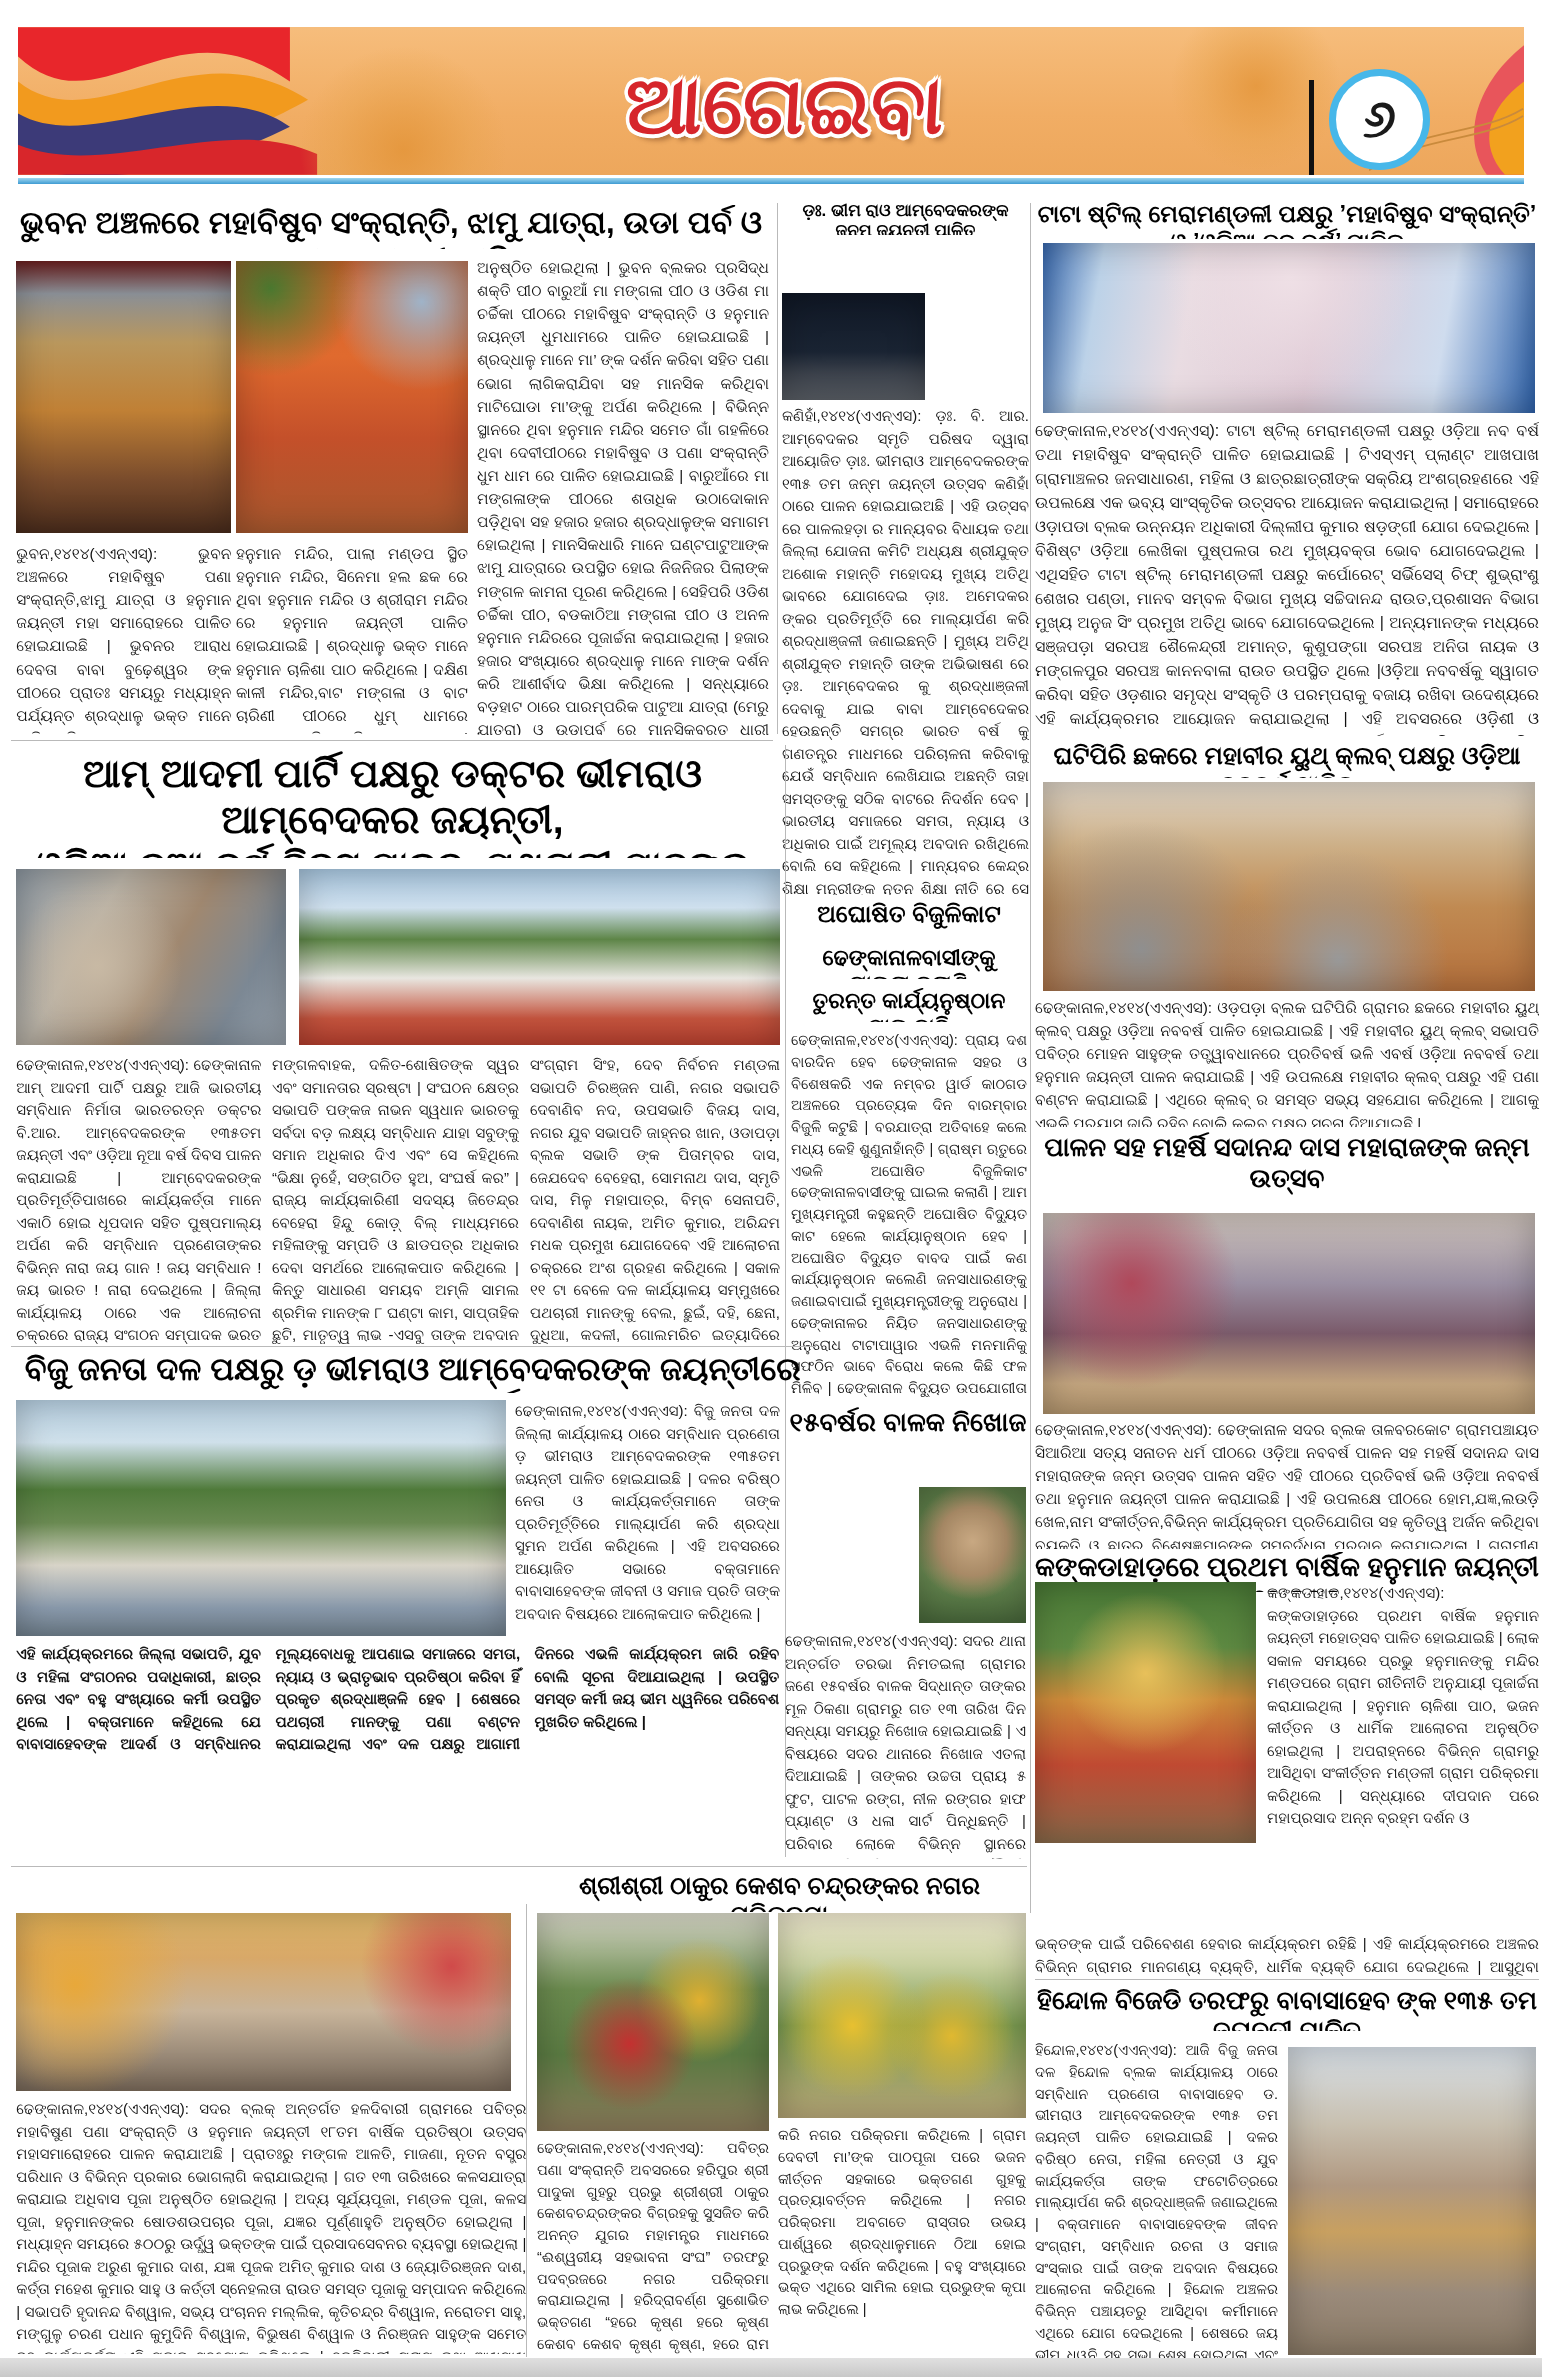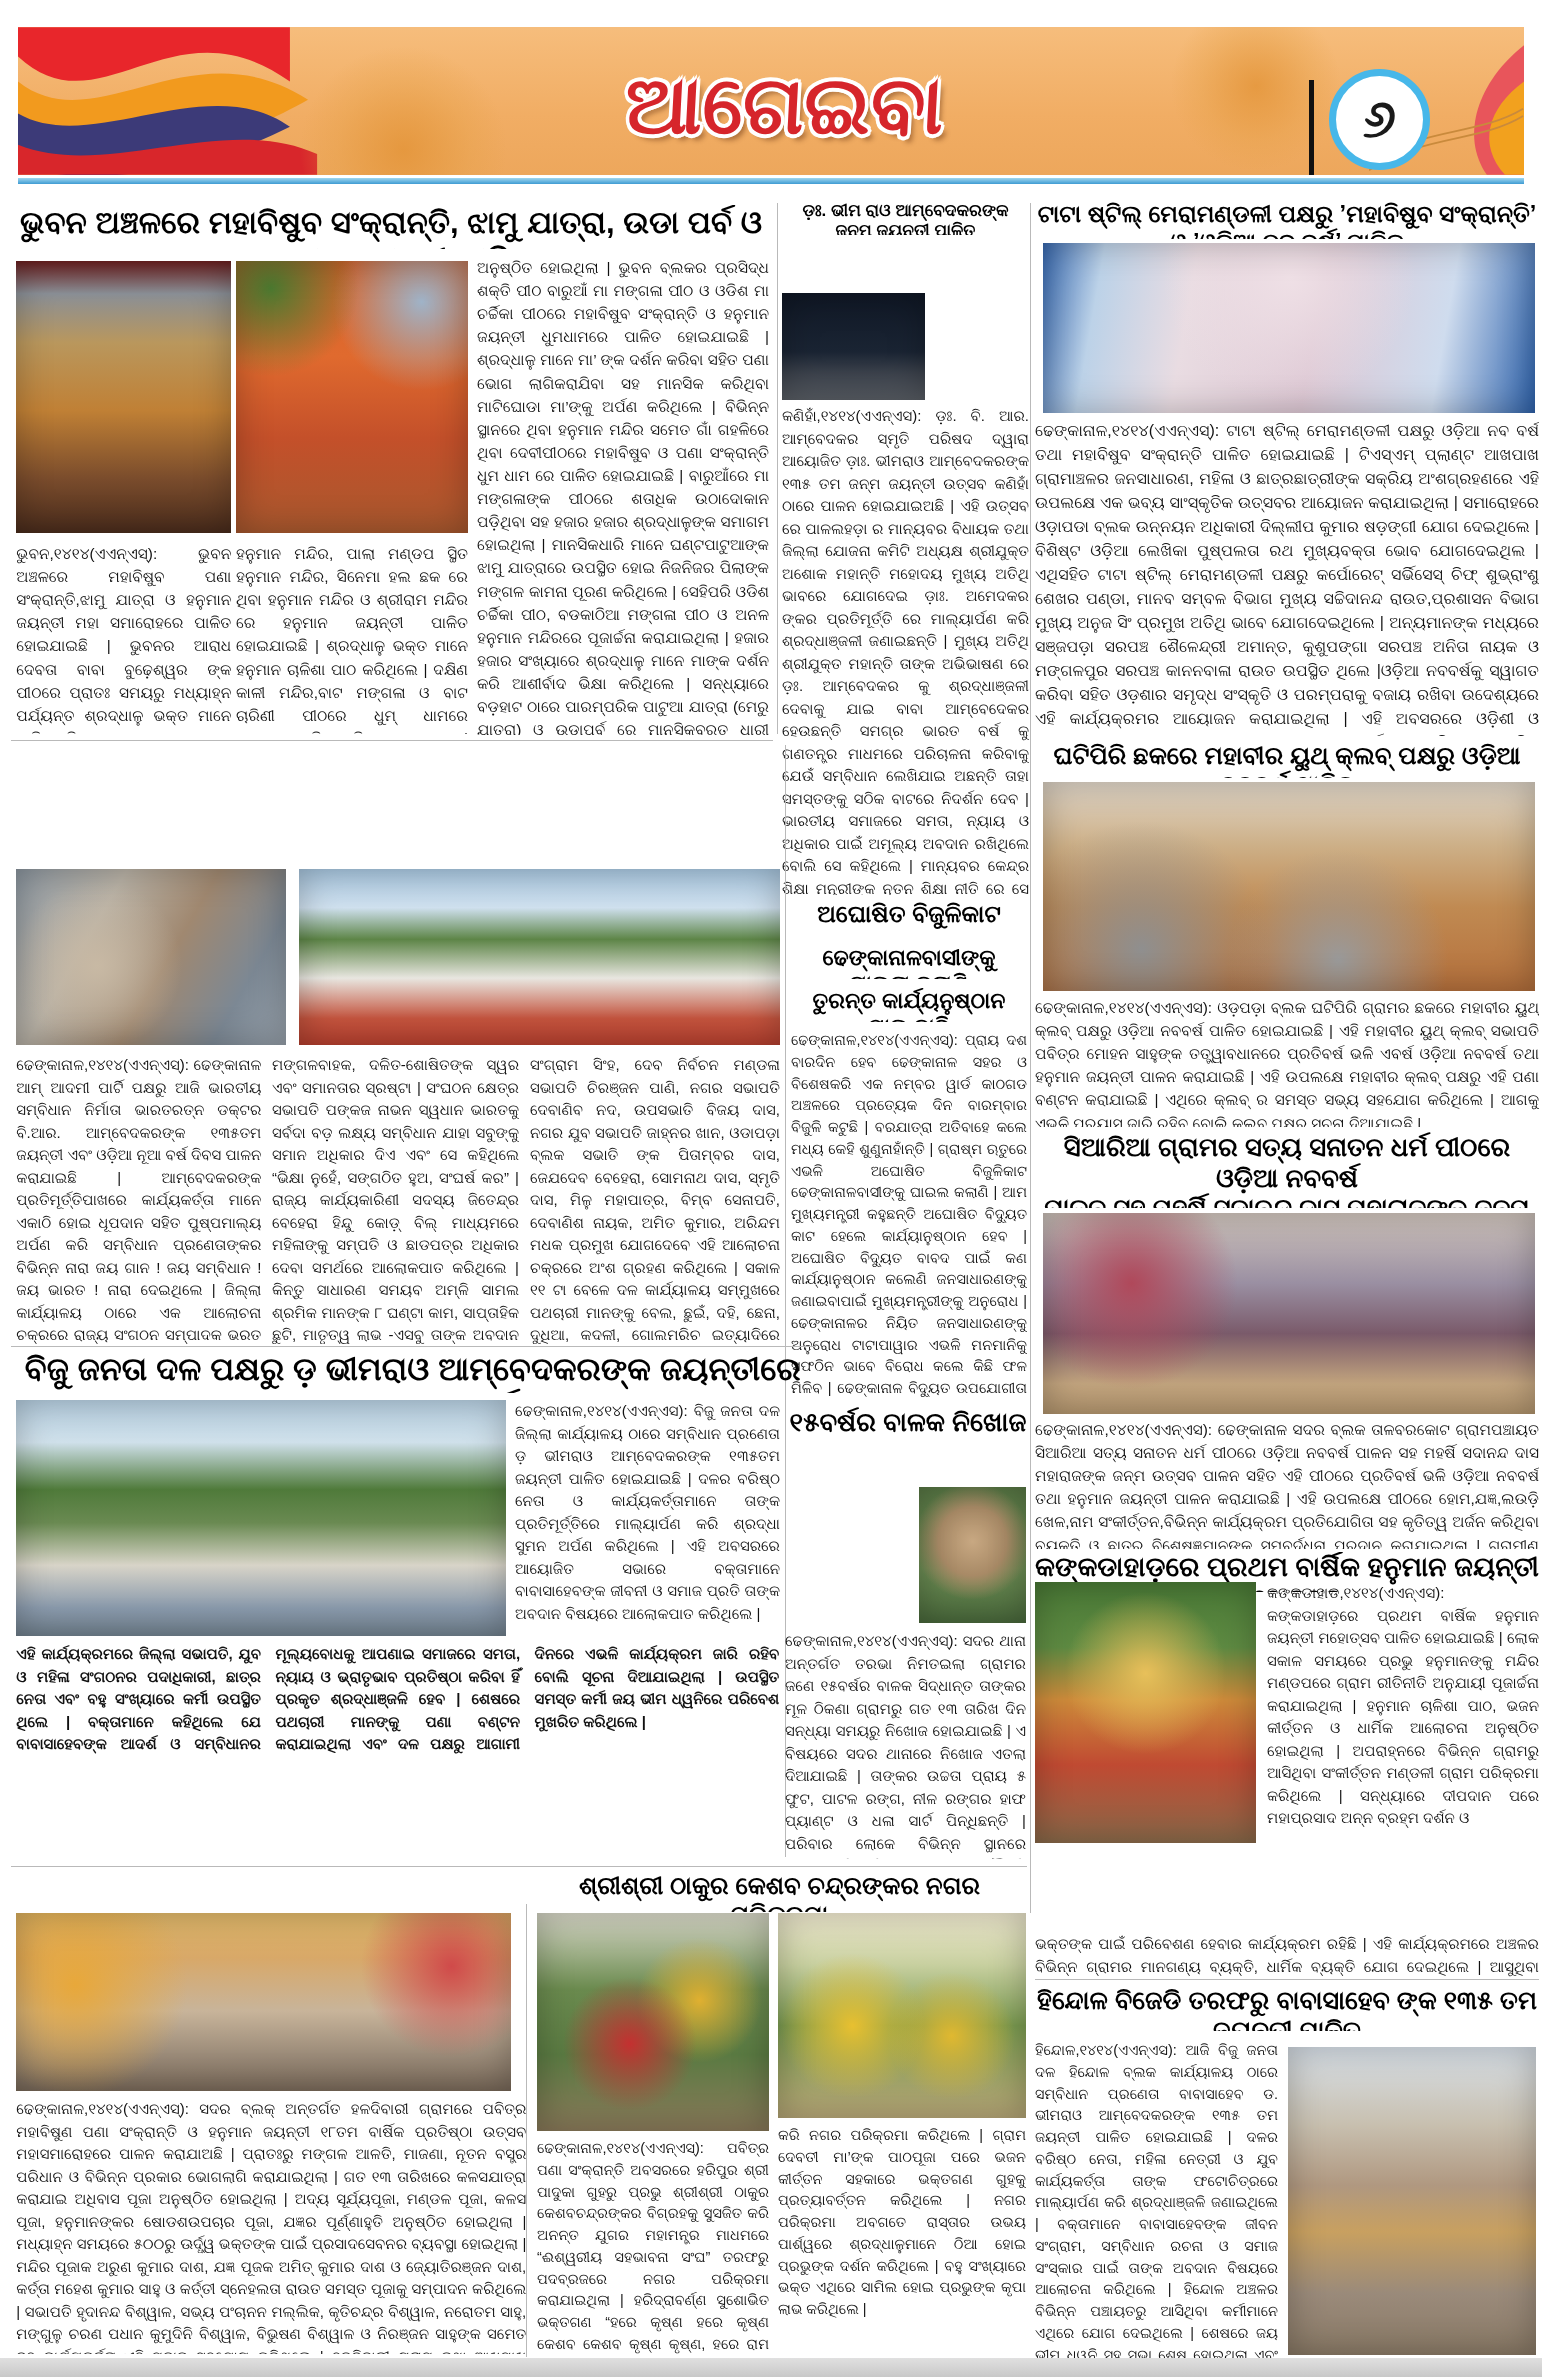--- a/index.html
+++ b/index.html
@@ -80,20 +80,24 @@
   <div class="abs rule-v" style="left:1030px;top:203px;height:1710px;"></div>
 
   <div class="abs hl" style="left:1035px;top:201px;width:504px;height:38px;font-size:23.6px;">ଟାଟା ଷ୍ଟିଲ୍ ମେରାମଣ୍ଡଳୀ ପକ୍ଷରୁ ’ମହାବିଷୁବ ସଂକ୍ରାନ୍ତି’ ଓ ’ଓଡ଼ିଆ ନବ ବର୍ଷ’ ପାଳିତ</div>
   <div class="abs ph" style="left:1043px;top:243px;width:492px;height:170px;background:
       radial-gradient(circle at 50% 20%,#efe0e6 0%,rgba(239,224,230,0) 45%),
       linear-gradient(100deg,#3a6cb4 0%,#bcd2e8 12%,#e9dce2 30%,#ddc8d4 55%,#cfdcee 80%,#2f64ae 100%),
       linear-gradient(180deg,#e8dfe6 60%,#c24a58 88%,#e8c9d4 100%);"></div>
   <div class="abs body-txt" style="left:1035px;top:419px;width:504px;height:317px;font-size:16px;">ଢେଙ୍କାନାଳ,୧୪୧୪(ଏଏନ୍ଏସ୍): ଟାଟା ଷ୍ଟିଲ୍ ମେରାମଣ୍ଡଳୀ ପକ୍ଷରୁ ଓଡ଼ିଆ ନବ ବର୍ଷ ତଥା ମହାବିଷୁବ ସଂକ୍ରାନ୍ତି ପାଳିତ ହୋଇଯାଇଛି | ଟିଏସ୍ଏମ୍ ପ୍ଲାଣ୍ଟ ଆଖପାଖ ଗ୍ରାମାଞ୍ଚଳର ଜନସାଧାରଣ, ମହିଳା ଓ ଛାତ୍ରଛାତ୍ରୀଙ୍କ ସକ୍ରିୟ ଅଂଶଗ୍ରହଣରେ ଏହି ଉପଲକ୍ଷେ ଏକ ଭବ୍ୟ ସାଂସ୍କୃତିକ ଉତ୍ସବର ଆୟୋଜନ କରାଯାଇଥିଲା | ସମାରୋହରେ ଓଡ଼ାପଡା ବ୍ଲକ ଉନ୍ନୟନ ଅଧିକାରୀ ଦିଲ୍ଲୀପ କୁମାର ଷଡ଼ଙ୍ଗୀ ଯୋଗ ଦେଇଥିଲେ | ବିଶିଷ୍ଟ ଓଡ଼ିଆ ଲେଖିକା ପୁଷ୍ପଲତା ରଥ ମୁଖ୍ୟବକ୍ତା ଭୋବ ଯୋଗଦେଇଥିଲ | ଏଥିସହିତ ଟାଟା ଷ୍ଟିଲ୍ ମେରାମଣ୍ଡଳୀ ପକ୍ଷରୁ କର୍ପୋରେଟ୍ ସର୍ଭିସେସ୍ ଚିଫ୍ ଶୁଭ୍ରାଂଶୁ ଶେଖର ପଣ୍ଡା, ମାନବ ସମ୍ବଳ ବିଭାଗ ମୁଖ୍ୟ ସଚ୍ଚିଦାନନ୍ଦ ରାଉତ,ପ୍ରଶାସନ ବିଭାଗ ମୁଖ୍ୟ ଅନୁଜ ସିଂ ପ୍ରମୁଖ ଅତିଥି ଭାବେ ଯୋଗଦେଇଥିଲେ | ଅନ୍ୟମାନଙ୍କ ମଧ୍ୟରେ ସଞ୍ଜପଡ଼ା ସରପଞ୍ଚ ଶୈଳେନ୍ଦ୍ରୀ ଅମାନ୍ତ, କୁଶୁପଙ୍ଗା ସରପଞ୍ଚ ଅନିତା ନାୟକ ଓ ମଙ୍ଗଳପୁର ସରପଞ୍ଚ କାନନବାଳା ରାଉତ ଉପସ୍ଥିତ ଥିଲେ |ଓଡ଼ିଆ ନବବର୍ଷକୁ ସ୍ୱାଗତ କରିବା ସହିତ ଓଡ଼ଶାର ସମୃଦ୍ଧ ସଂସ୍କୃତି ଓ ପରମ୍ପରାକୁ ବଜାୟ ରଖିବା ଉଦେଶ୍ୟରେ ଏହି କାର୍ଯ୍ୟକ୍ରମର ଆୟୋଜନ କରାଯାଇଥିଲା | ଏହି ଅବସରରେ ଓଡ଼ିଶୀ ଓ ସମ୍ବଲପୁରୀ ନୃତ୍ୟ, ଲୋକ ସଙ୍ଗୀତ ଏବଂ ସଂକୀର୍ତ୍ତନ ଆଦି ପାରମ୍ପରିକ କାର୍ଯ୍ୟକ୍ରମ ଆୟୋଜନ କରାଯାଇଥିଲା | ଏହାସହ ସ୍ଥାନୀୟ ଛାତ୍ରଛାତ୍ରୀ ଏବଂ ଗୋଷ୍ଠୀ ସଦସ୍ୟଙ୍କ ମଧ୍ୟରେ ଝୋଟି, ପିଠା ପ୍ରସ୍ତୁତି, ଚିତ୍ରାଙ୍କନ ଏବଂ ପ୍ରବନ୍ଧ ଲିଖନ ଭଳି ବିଭିନ୍ନ ପ୍ରତିଯୋଗିତା ଅନୁଷ୍ଠିତ ହୋଇଥିଲା | କୃତୀ ପ୍ରତିଯୋଗୀମାନଙ୍କୁ ଅତିଥିମାନଙ୍କ ଦ୍ୱାରା ପୁରସ୍କୃତ କରାଯାଇଥିଲା | ଏହି ଅବସରରେ ୩୦୦ ରୁ ଅଧିକ ଲୋକ ଉପସ୍ଥିତ ଥିଲେ | ଟାଟା ଷ୍ଟିଲ୍ ଫାଉଣ୍ଡେସନର ମେରାମଣ୍ଡଳୀର ଟିମ୍ ଉପସ୍ଥିତ ରଖି କାର୍ଯ୍ୟକ୍ରମକୁ ସୁଚାରୁ ରୂପେ ଆୟୋଜନ କରିଥିଲେ |</div>
 
   <div class="abs rule-h" style="left:11px;top:740px;width:762px;"></div>
+  <div class="abs hl" style="left:14.5px;top:751px;width:756px;height:107px;font-size:39px;">
+    <div>ଆମ୍ ଆଦମୀ ପାର୍ଟି ପକ୍ଷରୁ ଡକ୍ଟର ଭୀମରାଓ ଆମ୍ବେଦକର ଜୟନ୍ତୀ,</div>
+    <div>ଓଡ଼ିଆ ନୂଆ ବର୍ଷ ଦିବସ ପାଳନ, ପଥଚାରୀ ମାନଙ୍କୁ ପଣା ବଣ୍ଟନ</div>
+  </div>
   <div class="abs ph" style="left:16.3px;top:869px;width:270px;height:176px;background:
       radial-gradient(circle at 30% 55%,#c8b9a4 0%,rgba(200,185,164,0) 40%),
       linear-gradient(120deg,#8f9aa4 0%,#b9b2a6 30%,#a08870 55%,#7c8894 80%,#9aa4ae 100%);"></div>
   <div class="abs ph" style="left:299px;top:869px;width:481px;height:176px;background:
       linear-gradient(180deg,#aac9e2 0%,#cfe0ee 22%,#5d8547 40%,#e8e6e0 62%,#c4543e 85%,#b8402f 100%);"></div>
   <div class="abs body-txt" style="left:16.3px;top:1054px;width:245px;height:290px;font-size:15px;">ଢେଙ୍କାନାଳ,୧୪୧୪(ଏଏନ୍ଏସ୍): ଢେଙ୍କାନାଳ ଆମ୍ ଆଦମୀ ପାର୍ଟି ପକ୍ଷରୁ ଆଜି ଭାରତୀୟ ସମ୍ବିଧାନ ନିର୍ମାତା ଭାରତରତ୍ନ ଡକ୍ଟର ବି.ଆର. ଆମ୍ବେଦକରଙ୍କ ୧୩୫ତମ ଜୟନ୍ତୀ ଏବଂ ଓଡ଼ିଆ ନୂଆ ବର୍ଷ ଦିବସ ପାଳନ କରାଯାଇଛି | ଆମ୍ବେଦକରଙ୍କ ପ୍ରତିମୂର୍ତ୍ତିପାଖରେ କାର୍ଯ୍ୟକର୍ତ୍ତା ମାନେ ଏକାଠି ହୋଇ ଧୂପଦାନ ସହିତ ପୁଷ୍ପମାଲ୍ୟ ଅର୍ପଣ କରି ସମ୍ବିଧାନ ପ୍ରଣେତାଙ୍କର ବିଭିନ୍ନ ନାରା ଜୟ ଗାନ ! ଜୟ ସମ୍ବିଧାନ ! ଜୟ ଭାରତ ! ନାରା ଦେଇଥିଲେ | ଜିଲ୍ଲା କାର୍ଯ୍ୟାଳୟ ଠାରେ ଏକ ଆଲୋଚନା ଚକ୍ରରେ ରାଜ୍ୟ ସଂଗଠନ ସମ୍ପାଦକ ଭରତ କୁମାର ଦାସ ଯୋଗଦେବେ କହିଥିଲେ ବାବାସାହେବ କେବଳ ଜଣେ ଆଇନବିଦ୍ ନଥିଲେ, ସେ ଥିଲେ ସାମାଜିକ ନ୍ୟାୟର</div>
   <div class="abs body-txt" style="left:272px;top:1054px;width:247px;height:290px;font-size:15px;">ମଙ୍ଗଳବାହକ, ଦଳିତ-ଶୋଷିତଙ୍କ ସ୍ୱର ଏବଂ ସମାନତାର ସ୍ରଷ୍ଟା | ସଂଘଠନ କ୍ଷେତ୍ର ସଭାପତି ପଙ୍କଜ ନାଭନ ସ୍ୱଧାନ ଭାରତକୁ ସର୍ବଦା ବଡ଼ ଲକ୍ଷ୍ୟ ସମ୍ବିଧାନ ଯାହା ସବୁଙ୍କୁ ସମାନ ଅଧିକାର ଦିଏ ଏବଂ ସେ କହିଥିଲେ “ଭିକ୍ଷା ନୁହେଁ, ସଙ୍ଗଠିତ ହୁଅ, ସଂଘର୍ଷ କର” | ରାଜ୍ୟ କାର୍ଯ୍ୟକାରିଣୀ ସଦସ୍ୟ ଜିତେନ୍ଦ୍ର ବେହେରା ହିନ୍ଦୁ କୋଡ଼୍ ବିଲ୍ ମାଧ୍ୟମରେ ମହିଳାଙ୍କୁ ସମ୍ପତି ଓ ଛାଡପତ୍ର ଅଧିକାର ଦେବା ସମର୍ଥରେ ଆଲୋକପାତ କରିଥିଲେ | କିନ୍ତୁ ସାଧାରଣ ସମୟବ ଅମ୍ଳି ସାମଲ ଶ୍ରମିକ ମାନଙ୍କ ୮ ଘଣ୍ଟା କାମ, ସାପ୍ତାହିକ ଛୁଟି, ମାତୃତ୍ୱ ଲାଭ -ଏସବୁ ତାଙ୍କ ଅବଦାନ ବୋଲି କହିଥିଲେ |ଏମ ମାନଙ୍କ ମଧ୍ୟରେ ଜିଲ୍ଲା ଯୁବ ସଭାପତି ଙ୍କ ସ୍ୱାଗତ</div>
   <div class="abs body-txt" style="left:530px;top:1054px;width:250px;height:290px;font-size:15px;">ସଂଗ୍ରାମ ସିଂହ, ଦେବ ନିର୍ବଚନ ମଣ୍ଡଳା ସଭାପତି ଚିରଞ୍ଜନ ପାଣି, ନଗର ସଭାପତି ଦେବାଣିବ ନଦ, ଉପସଭାତି ବିଜୟ ଦାସ, ନଗର ଯୁବ ସଭାପତି ଜାହ୍ନର ଖାନ, ଓଡାପଡ଼ା ବ୍ଲକ ସଭାତି ଙ୍କ ପିତାମ୍ବର ଦାସ, ଜେଯଦେବ ବେହେରା, ସୋମନାଥ ଦାସ, ସ୍ମୃତି ଦାସ, ମିଳୁ ମହାପାତ୍ର, ବିମ୍ବ ସେନାପତି, ଦେବାଣିଶ ନାୟକ, ଅମିତ କୁମାର, ଅରିନ୍ଦମ ମଧକ ପ୍ରମୁଖ ଯୋଗଦେବେ ଏହି ଆଲୋଚନା ଚକ୍ରରେ ଅଂଶ ଗ୍ରହଣ କରିଥିଲେ | ସକାଳ ୧୧ ଟା ବେଳେ ଦଳ କାର୍ଯ୍ୟାଳୟ ସମ୍ମୁଖରେ ପଥଚାରୀ ମାନଙ୍କୁ ବେଲ, ଛୁଇଁ, ଦହି, ଛେନା, ଦୁଧିଆ, କଦଳୀ, ଗୋଲମରିଚ ଇତ୍ୟାଦିରେ ପ୍ରସ୍ତୁତ ପଣା ପରଷା ଯାଇଥିଲା |</div>
 
   <div class="abs rule-v" style="left:785px;top:745px;height:1112px;"></div>
@@ -103,21 +107,20 @@
   <div class="abs body-txt" style="left:791px;top:1030px;width:236px;height:372px;font-size:14.5px;">ଢେଙ୍କାନାଳ,୧୪୧୪(ଏଏନ୍ଏସ୍): ପ୍ରାୟ ଦଶ ବାରଦିନ ହେବ ଢେଙ୍କାନାଳ ସହର ଓ ବିଶେଷକରି ଏକ ନମ୍ବର ୱାର୍ଡ କାଠଗଡ ଅଞ୍ଚଳରେ ପ୍ରତ୍ୟେକ ଦିନ ବାରମ୍ବାର ବିଜୁଳି କଟୁଛି | ବରଯାତ୍ରା ଅତିବାହେ କଲେ ମଧ୍ୟ କେହି ଶୁଣୁନାହାଁନ୍ତି | ଗ୍ରାଷ୍ମ ଋତୁରେ ଏଭଳି ଅଘୋଷିତ ବିଜୁଳିକାଟ ଢେଙ୍କାନାଳବାସୀଙ୍କୁ ଘାଇଲ କଲାଣି | ଆମ ମୁଖ୍ୟମନ୍ତ୍ରୀ କହୁଛନ୍ତି ଅଘୋଷିତ ବିଦ୍ୟୁତ କାଟ ହେଲେ କାର୍ଯ୍ୟାନୁଷ୍ଠାନ ହେବ | ଅଘୋଷିତ ବିଦ୍ୟୁତ ବାବଦ ପାଇଁ କଣ କାର୍ଯ୍ୟାନୁଷ୍ଠାନ କଲେଣି ଜନସାଧାରଣଙ୍କୁ ଜଣାଇବାପାଇଁ ମୁଖ୍ୟମନ୍ତ୍ରୀଙ୍କୁ ଅନୁରୋଧ | ଢେଙ୍କାନାଳର ନିୟିତ ଜନସାଧାରଣଙ୍କୁ ଅନୁରୋଧ ଟାଟାପାୱାର ଏଭଳି ମନମାନିକୁ ସଫଠିନ ଭାବେ ବିରୋଧ କଲେ କିଛି ଫଳ ମିଳିବ | ଢେଙ୍କାନାଳ ବିଦ୍ୟୁତ ଉପଯୋଗୀତା ସଂଘର ସଭାପତିଙ୍କୁ ଅନୁରୋଧ, ଏଠାରେ ହସ୍ତକ୍ଷେପ କଲେ ଭଲ ହେବ | ସ୍ଥାୟୀବାସିନ୍ଦା ବହୁ ମାନଙ୍କୁ ଅନୁରୋଧ ଢେଙ୍କାନାଳରେ ହେଉଥିବା ଅଘୋଷିତ ବିଜୁଳିକାଟ ବିଷୟରେ ଶକ୍ତ ପ୍ରତିକାରକୁ ଟାଟାପାୱାର ଓ ରାଜ୍ୟସରକାରଙ୍କ ଉପରେ ଚାପ ସୃଷ୍ଟି କରିବାକୁ ଦାବି କରିଛନ୍ତି |</div>
 
   <div class="abs hl" style="left:1035px;top:742px;width:504px;height:36px;font-size:24.5px;">ଘଟିପିରି ଛକରେ ମହାବୀର ୟୁଥ୍ କ୍ଲବ୍ ପକ୍ଷରୁ ଓଡ଼ିଆ ନବବର୍ଷ ପାଳିତ</div>
   <div class="abs ph" style="left:1043px;top:782px;width:492px;height:209px;background:
       radial-gradient(circle at 20% 80%,#8f8f8f 0%,rgba(143,143,143,0) 30%),
       radial-gradient(circle at 60% 85%,#9a9a9a 0%,rgba(154,154,154,0) 32%),
       linear-gradient(180deg,#e0d6c8 0%,#cdb088 30%,#c08a52 60%,#b5703c 100%);"></div>
   <div class="abs body-txt" style="left:1035px;top:996px;width:504px;height:131px;font-size:15.4px;">ଢେଙ୍କାନାଳ,୧୪୧୪(ଏଏନ୍ଏସ): ଓଡ଼ପଡ଼ା ବ୍ଲକ ଘଟିପିରି ଗ୍ରାମର ଛକରେ ମହାବୀର ୟୁଥ୍ କ୍ଲବ୍ ପକ୍ଷରୁ ଓଡ଼ିଆ ନବବର୍ଷ ପାଳିତ ହୋଇଯାଇଛି | ଏହି ମହାବୀର ୟୁଥ୍ କ୍ଲବ୍ ସଭାପତି ପବିତ୍ର ମୋହନ ସାହୁଙ୍କ ତତ୍ତ୍ୱାବଧାନରେ ପ୍ରତିବର୍ଷ ଭଳି ଏବର୍ଷ ଓଡ଼ିଆ ନବବର୍ଷ ତଥା ହନୁମାନ ଜୟନ୍ତୀ ପାଳନ କରାଯାଇଛି | ଏହି ଉପଲକ୍ଷେ ମହାବୀର କ୍ଲବ୍ ପକ୍ଷରୁ ଏହି ପଣା ବଣ୍ଟନ କରାଯାଇଛି | ଏଥିରେ କ୍ଲବ୍ ର ସମସ୍ତ ସଭ୍ୟ ସହଯୋଗ କରିଥିଲେ | ଆଗକୁ ଏଭଳି ପ୍ରୟାସ ଜାରି ରହିବ ବୋଲି କ୍ଲବ୍ ପକ୍ଷରୁ ସୂଚନା ଦିଆଯାଇଛି |</div>
 
   <div class="abs hl" style="left:1035px;top:1132px;width:504px;height:76px;font-size:26px;">
-    <div>ସିଆରିଆ ଗ୍ରାମର ସତ୍ୟ ସନାତନ ଧର୍ମ ପୀଠରେ ଓଡ଼ିଆ ନବବର୍ଷ</div>
     <div>ପାଳନ ସହ ମହର୍ଷି ସଦାନନ୍ଦ ଦାସ ମହାରାଜଙ୍କ ଜନ୍ମ ଉତ୍ସବ</div>
   </div>
   <div class="abs ph" style="left:1043px;top:1213px;width:492px;height:201px;background:
       radial-gradient(circle at 18% 35%,#b0485a 0%,rgba(176,72,90,0) 25%),
       linear-gradient(180deg,#cfc4bc 0%,#9a8fa2 35%,#7a5a6a 60%,#c2a47e 85%,#b69870 100%);"></div>
   <div class="abs body-txt" style="left:1035px;top:1418px;width:504px;height:131px;font-size:15.4px;">ଢେଙ୍କାନାଳ,୧୪୧୪(ଏଏନ୍ଏସ): ଢେଙ୍କାନାଳ ସଦର ବ୍ଲକ ତାଳବରକୋଟ ଗ୍ରାମପଞ୍ଚାୟତ ସିଆରିଆ ସତ୍ୟ ସନାତନ ଧର୍ମ ପୀଠରେ ଓଡ଼ିଆ ନବବର୍ଷ ପାଳନ ସହ ମହର୍ଷି ସଦାନନ୍ଦ ଦାସ ମହାରାଜଙ୍କ ଜନ୍ମ ଉତ୍ସବ ପାଳନ ସହିତ ଏହି ପୀଠରେ ପ୍ରତିବର୍ଷ ଭଳି ଓଡ଼ିଆ ନବବର୍ଷ ତଥା ହନୁମାନ ଜୟନ୍ତୀ ପାଳନ କରାଯାଇଛି | ଏହି ଉପଲକ୍ଷେ ପୀଠରେ ହୋମ,ଯଜ୍ଞ,ଲଉଡ଼ି ଖେଳ,ନାମ ସଂକୀର୍ତ୍ତନ,ବିଭିନ୍ନ କାର୍ଯ୍ୟକ୍ରମ ପ୍ରତିଯୋଗିତା ସହ କୃତିତ୍ୱ ଅର୍ଜନ କରିଥିବା ବ୍ୟକ୍ତି ଓ ଛାତ୍ର ବିଶେଷଜ୍ଞମାନଙ୍କ ସମ୍ବର୍ଦ୍ଧନା ପ୍ରଦାନ କରାଯାଇଥିଲା | ଗ୍ରାମୀଣ ଅଞ୍ଚଳର ଶ୍ରଦ୍ଧାଳୁମାନେ ଏହି ଉତ୍ସବରେ ଯୋଗଦେଇ ପ୍ରସାଦ ସେବନ କରିବା ସହ ପ୍ରଭୁକୃପା ଲାଭ କରିଥିଲେ |</div>
 
   <div class="abs hl" style="left:1035px;top:1552px;width:504px;height:40px;font-size:27px;">କଙ୍କଡାହାଡ଼ରେ ପ୍ରଥମ ବାର୍ଷିକ ହନୁମାନ ଜୟନ୍ତୀ ମହୋତ୍ସବ</div>
   <div class="abs body-txt" style="left:1035px;top:1582px;width:504px;height:332px;font-size:15px;">
     <div class="ph" style="float:left;width:221px;height:261px;margin:0 11px 5.4px 0;background:

